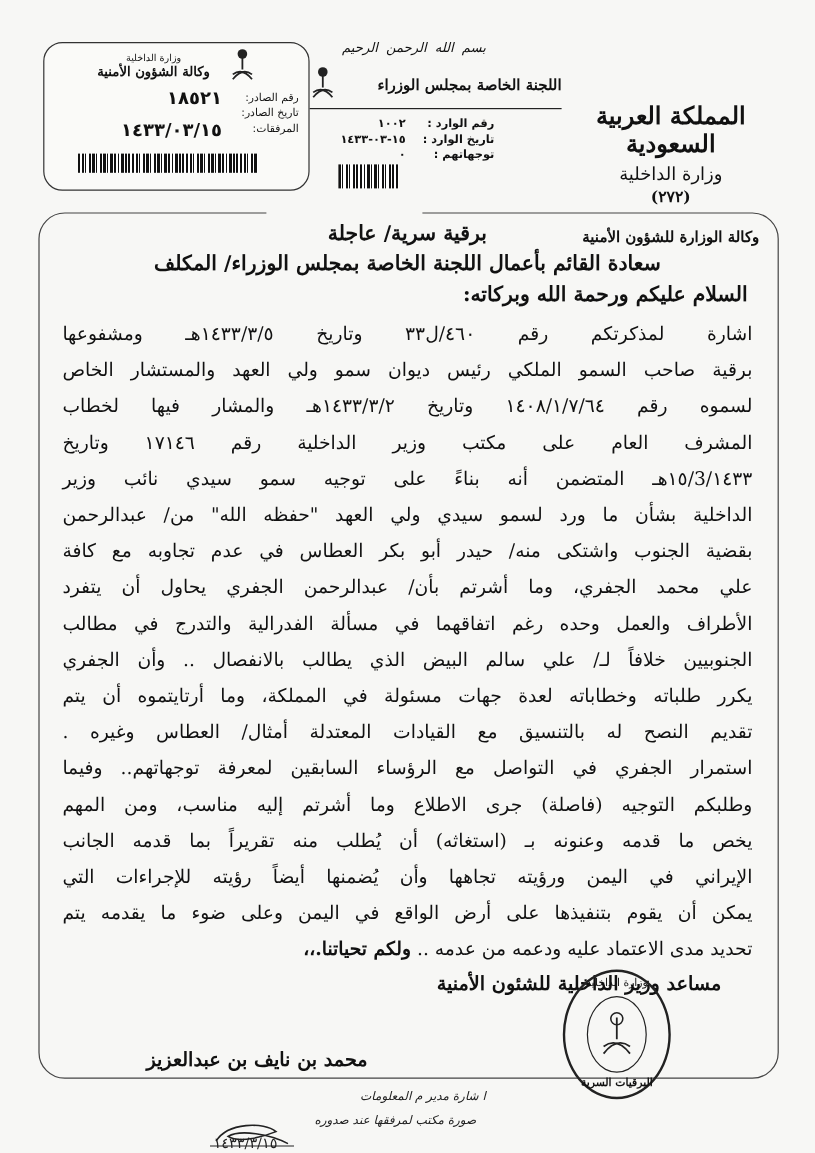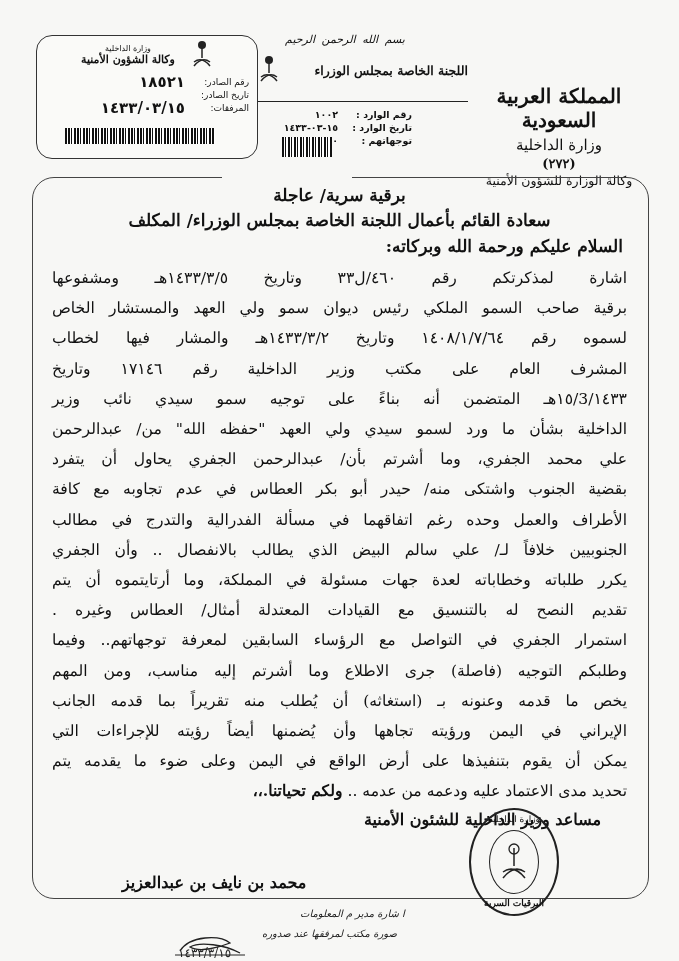--- a/index.html
+++ b/index.html
@@ -13,33 +13,33 @@
   .page { position: absolute; inset: 0; }
 
   
   .hdr-right {
     position: absolute; right: 30px; top: 84px; width: 180px;
     text-align: center; direction: rtl;
   }
   .hdr-right .kingdom { font-family: "DejaVu Serif", serif; font-weight: bold; font-size: 20px; letter-spacing: -0.5px; }
   .hdr-right .ministry { font-family: "DejaVu Serif", serif; font-size: 15px; margin-top: 4px; }
   .hdr-right .num { font-family: "DejaVu Serif", serif; font-size: 13px; margin-top: 2px; font-weight: bold; }
-  .hdr-right .agency { font-family: "DejaVu Serif", serif; font-size: 12.5px; font-weight: normal; margin-top: 2px; }
+  .hdr-right .agency { font-family: "DejaVu Serif", serif; font-size: 12.5px; font-weight: bold; margin-top: 18px; }
 
   .basmala {
     position: absolute; left: 270px; top: 33px; width: 150px;
     text-align: center; direction: rtl;
     font-family: Liberation Mono, monospace; font-size: 11px; font-style: italic;
   }
   .hdr-center {
     position: absolute; left: 258px; top: 55px; width: 210px; direction: rtl;
   }
   .hdr-center .committee-row {
     display: flex; align-items: center; justify-content: space-between;
-    border-bottom: 1.3px solid #222; padding-bottom: 16px;
+    border-bottom: 1.3px solid #222; padding-bottom: 5px;
   }
   .hdr-center .committee { font-family: "DejaVu Serif", serif; font-size: 12.5px; font-weight: bold; }
   .emblem { width: 22px; height: 30px; }
   .hdr-center .meta {
     margin-top: 6px; margin-right: 56px; font-size: 9.5px; font-weight: bold; line-height: 13px;
   }
   .meta-row { display: flex; gap: 4px; }
   .meta-row .k { width: 70px; }
   .barcode-small {
     position: absolute; left: 282px; top: 137px; width: 50px; height: 20px;
@@ -190,22 +190,22 @@
     <div class="title1">برقية سرية/ عاجلة</div>
     <div class="title2">سعادة القائم بأعمال اللجنة الخاصة بمجلس الوزراء/ المكلف</div>
     <div class="greeting">السلام عليكم ورحمة الله وبركاته:</div>
     <div class="para" id="body-para">
         <span class="ln">اشارة لمذكرتكم رقم ٤٦٠/ل٣٣ وتاريخ ١٤٣٣/٣/٥هـ ومشفوعها</span>
         <span class="ln">برقية صاحب السمو الملكي رئيس ديوان سمو ولي العهد والمستشار الخاص</span>
         <span class="ln">لسموه رقم ١٤٠٨/١/٧/٦٤ وتاريخ ١٤٣٣/٣/٢هـ والمشار فيها لخطاب</span>
         <span class="ln">المشرف العام على مكتب وزير الداخلية رقم ١٧١٤٦ وتاريخ</span>
         <span class="ln">١٤٣٣/3/١٥هـ المتضمن أنه بناءً على توجيه سمو سيدي نائب وزير</span>
         <span class="ln">الداخلية بشأن ما ورد لسمو سيدي ولي العهد "حفظه الله" من/ عبدالرحمن</span>
+        <span class="ln">بقضية الجنوب واشتكى منه/ حيدر أبو بكر العطاس في عدم تجاوبه مع كافة</span>
         <span class="ln">علي محمد الجفري، وما أشرتم بأن/ عبدالرحمن الجفري يحاول أن يتفرد</span>
-        <span class="ln">بقضية الجنوب واشتكى منه/ حيدر أبو بكر العطاس في عدم تجاوبه مع كافة</span>
         <span class="ln">الأطراف والعمل وحده رغم اتفاقهما في مسألة الفدرالية والتدرج في مطالب</span>
         <span class="ln">الجنوبيين خلافاً لـ/ علي سالم البيض الذي يطالب بالانفصال .. وأن الجفري</span>
         <span class="ln">يكرر طلباته وخطاباته لعدة جهات مسئولة في المملكة، وما أرتايتموه أن يتم</span>
         <span class="ln">تقديم النصح له بالتنسيق مع القيادات المعتدلة أمثال/ العطاس وغيره .</span>
         <span class="ln">استمرار الجفري في التواصل مع الرؤساء السابقين لمعرفة توجهاتهم.. وفيما</span>
         <span class="ln">وطلبكم التوجيه (فاصلة) جرى الاطلاع وما أشرتم إليه مناسب، ومن المهم</span>
         <span class="ln">يخص ما قدمه وعنونه بـ (استغاثه) أن يُطلب منه تقريراً بما قدمه الجانب</span>
         <span class="ln">الإيراني في اليمن ورؤيته تجاهها وأن يُضمنها أيضاً رؤيته للإجراءات التي</span>
         <span class="ln">يمكن أن يقوم بتنفيذها على أرض الواقع في اليمن وعلى ضوء ما يقدمه يتم</span>
       </div>

